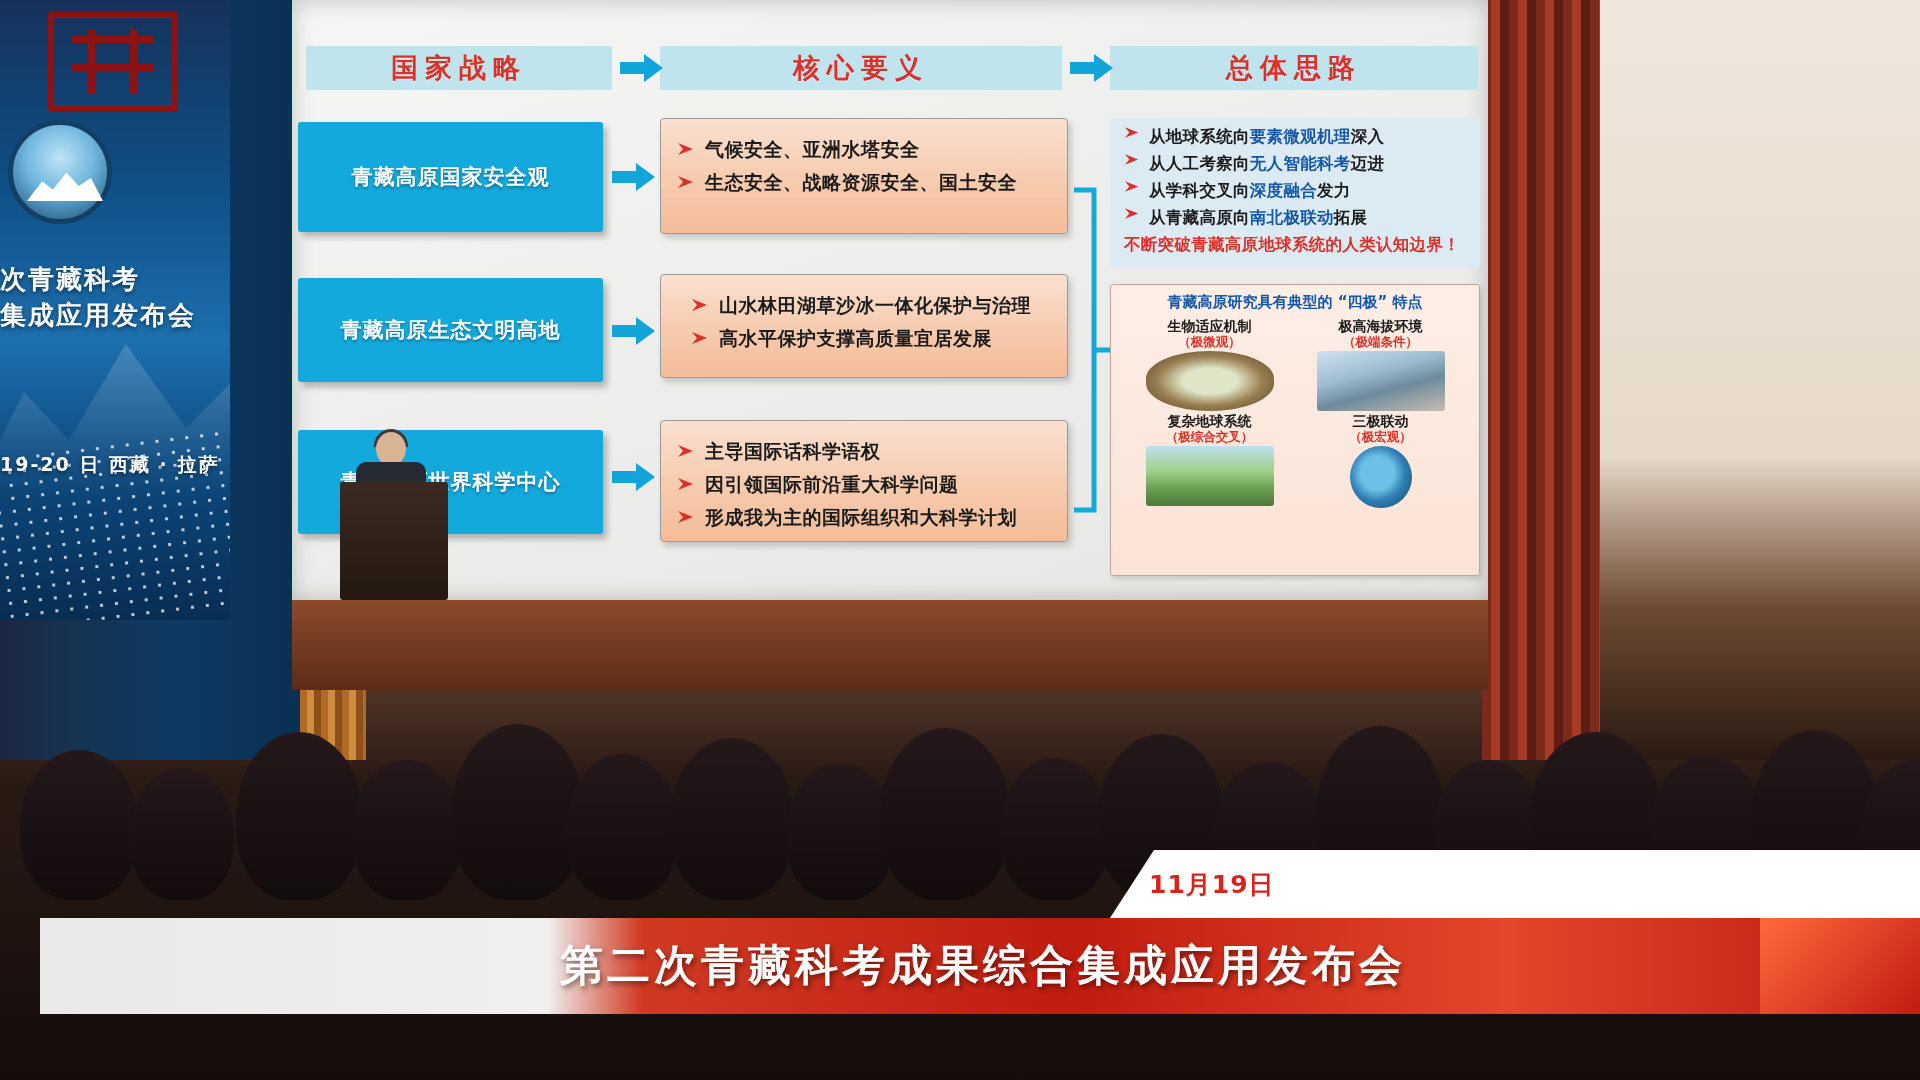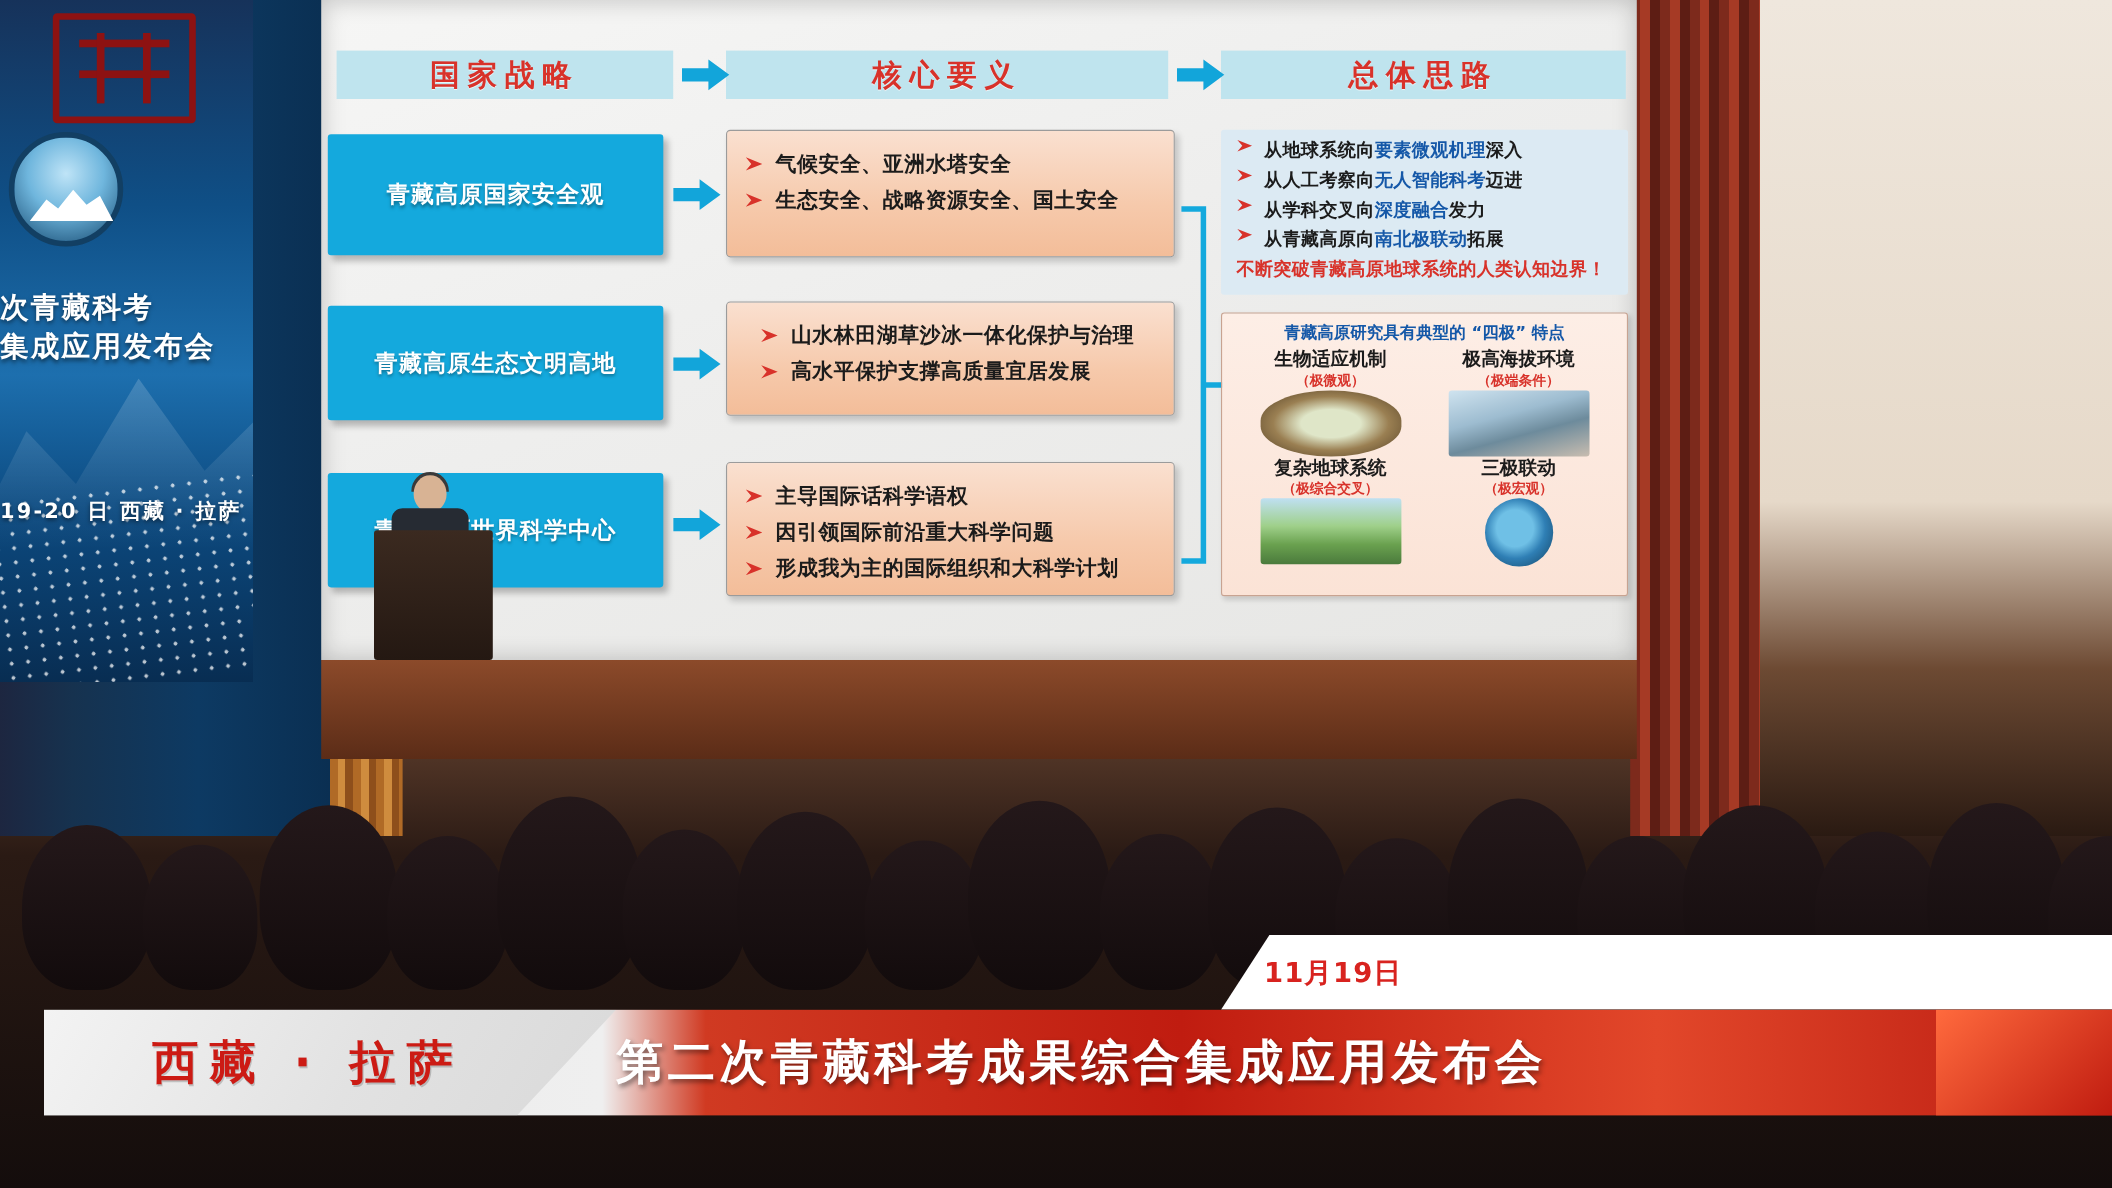--- a/index.html
+++ b/index.html
@@ -90,28 +90,28 @@
 
   
   .rlist{position:absolute;left:818px;top:118px;width:370px;height:150px;
       background:#dceaf3;border-radius:3px;padding:8px 8px 8px 12px;box-sizing:border-box;}
   .rbul{display:flex;align-items:flex-start;gap:9px;margin:0 0 5px 2px;}
   .rbul .tx{font-size:16.5px;font-weight:700;color:#1b1b1b;letter-spacing:.3px;}
   .rbul .tx em{font-style:normal;color:#1558a8;}
   .rpunch{color:#d8322a;font-size:16.5px;font-weight:700;letter-spacing:.3px;margin-left:2px;}
 
   
-  .quad{position:absolute;left:818px;top:284px;width:370px;height:258px;
+  .quad{position:absolute;left:818px;top:284px;width:370px;height:292px;
       border:1px solid #c8a391;border-radius:3px;
       background:linear-gradient(180deg,#fdeee6 0%,#fbe3d6 100%);
       box-shadow:2px 3px 5px rgba(0,0,0,.14);padding:7px 16px;box-sizing:border-box;}
   .quad-title{text-align:center;color:#1558a8;font-size:15px;font-weight:700;margin:1px 0 6px;}
   .qgrid{display:grid;grid-template-columns:1fr 1fr;gap:2px 6px;}
   .qcell{text-align:center;}
-  .qcap{font-size:17px;font-weight:700;color:#1b1b1b;line-height:1.15;}
+  .qcap{font-size:14px;font-weight:700;color:#1b1b1b;line-height:1.15;}
   .qsub{font-size:12.5px;font-weight:700;color:#d8322a;line-height:1.2;}
   .qimg{width:128px;height:60px;margin:2px auto 0;border-radius:3px;}
   .qimg.i1{background:radial-gradient(ellipse at 50% 50%,#dfe6c8 0 30%,#9a7f52 58%,#4d3a21 100%);
       border-radius:50%/46%;}
   .qimg.i2{background:linear-gradient(165deg,#cfe3ef 0%,#9dbcd0 38%,#6d8b9c 62%,#c8bdb0 100%);}
   .qimg.i3{background:linear-gradient(180deg,#bfe0f2 0%,#9fd08a 42%,#6aa14f 70%,#4a7a3c 100%);}
   .qimg.i4{background:radial-gradient(circle at 44% 44%,#6fc0e6 0 34%,#2f7fb5 56%,#12405f 100%);
       border-radius:50%;width:62px;height:62px;}
 
   
@@ -367,22 +367,19 @@
     <div class="head-s" style="left:1650px;width:114px;height:144px;"></div>
     <div class="head-s" style="left:1752px;width:126px;height:170px;"></div>
     <div class="head-s" style="left:1862px;width:110px;height:140px;"></div>
   </div>
 
   <div class="lt">
     <div class="date-chip">
       <span>11月19日</span>
     </div>
     <div class="lt-bar"></div>
-    <div class="lt-left">
-      <span>西藏 · 拉萨</span>
-    </div>
     <div class="lt-title">
       <span>第二次青藏科考成果综合集成应用发布会</span>
     </div>
     <div class="lt-accent"></div>
   </div>
 
 </div>
 
 </body></html>

